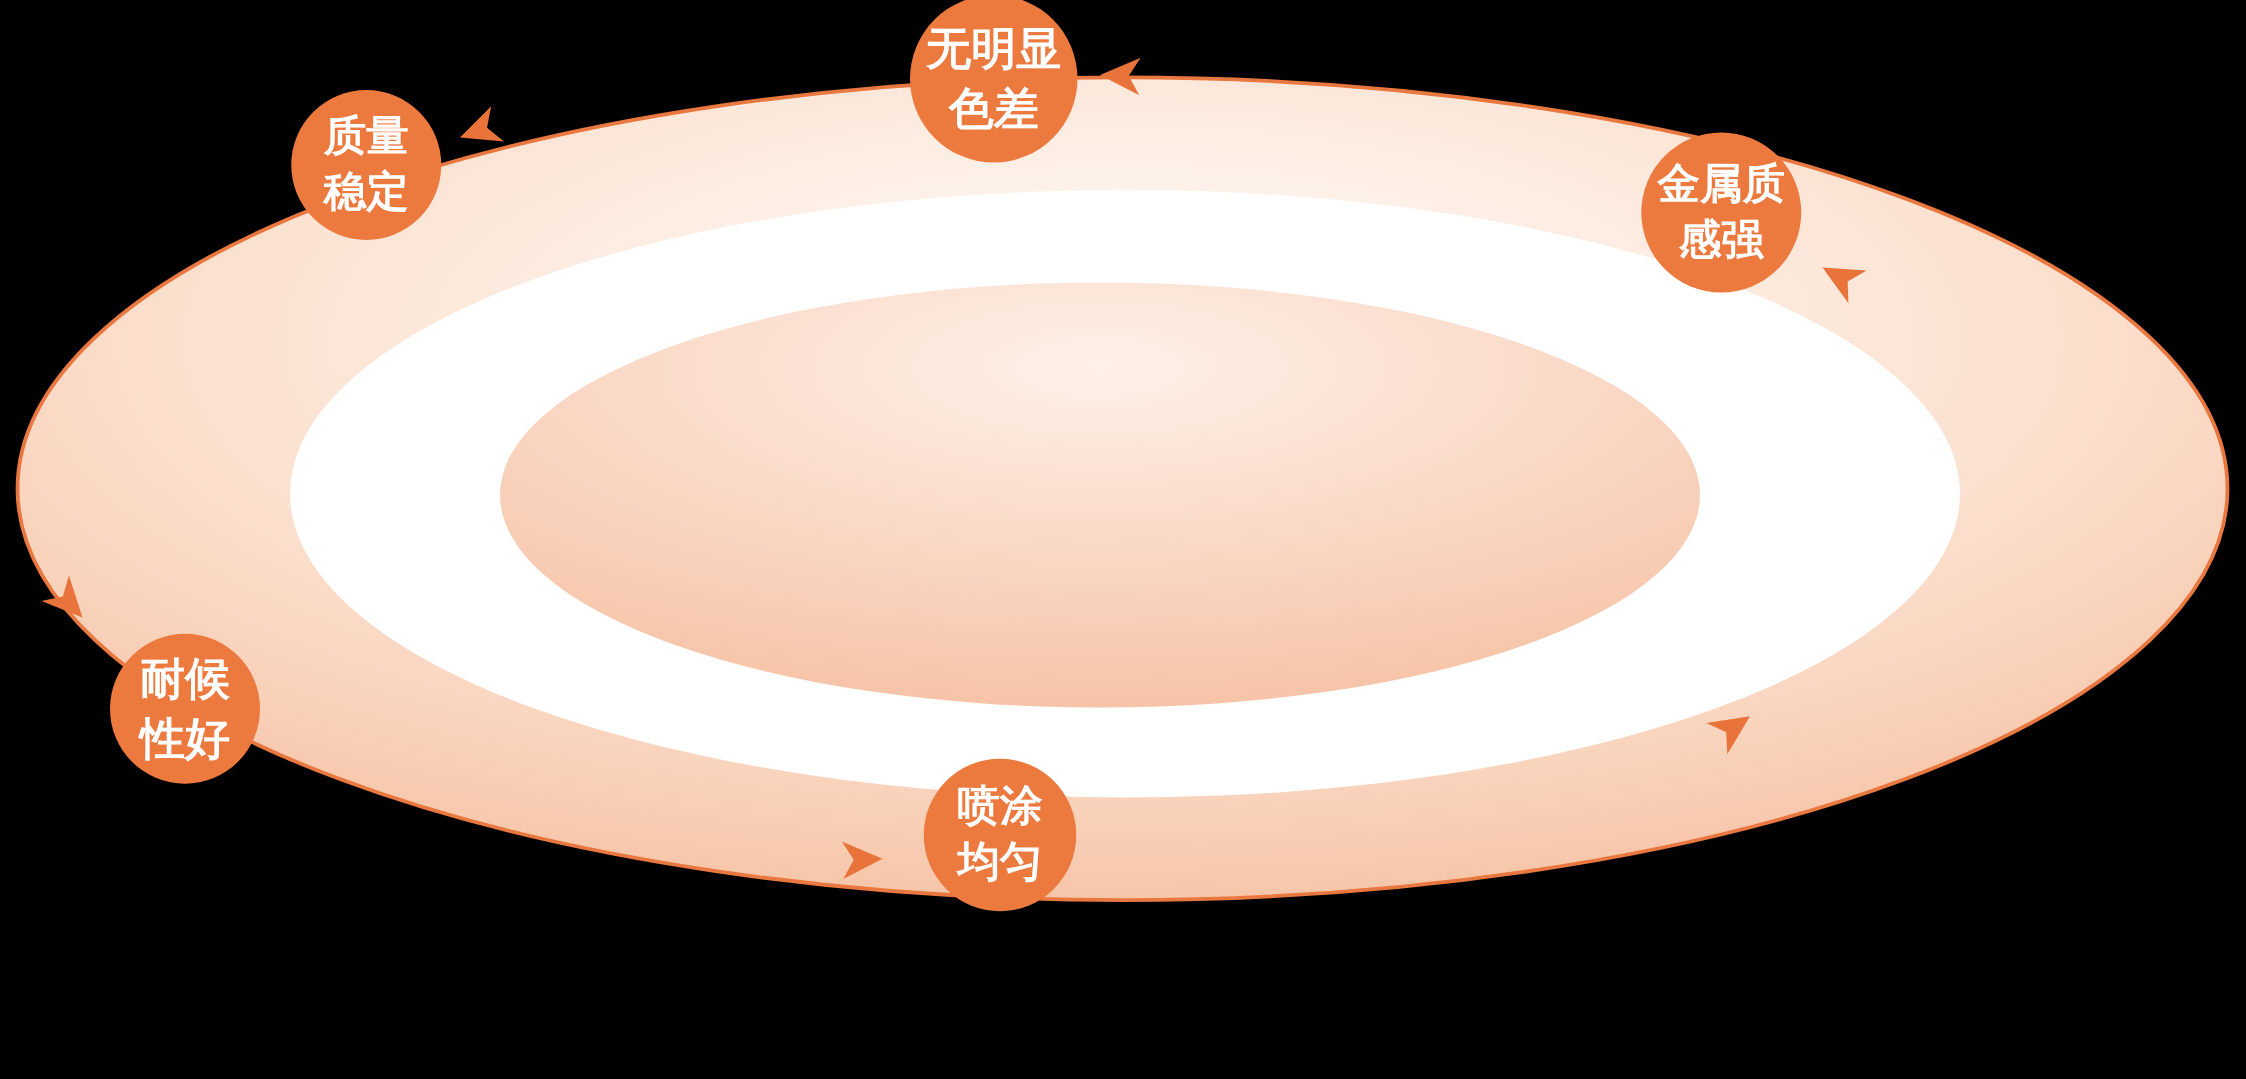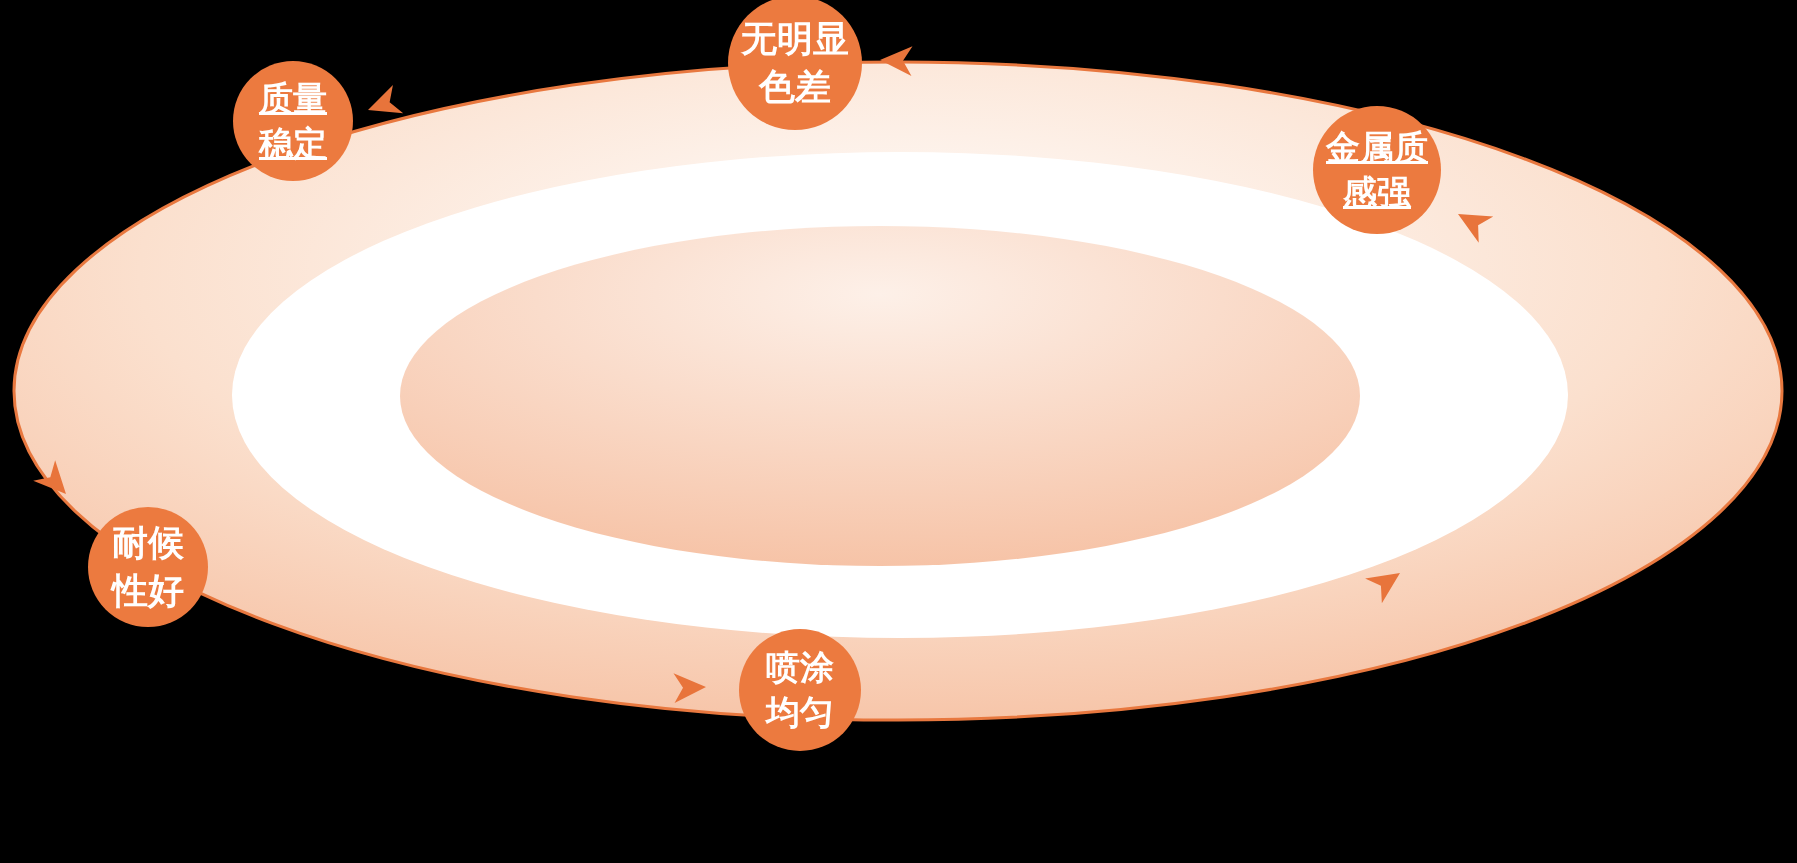--- a/index.html
+++ b/index.html
@@ -41,25 +41,25 @@
     display: flex;
     flex-direction: column;
     align-items: center;
     justify-content: center;
     text-align: center;
     font-weight: 700;
     line-height: 1.32;
   }
   .node span { display: block; }
   .node-top        { left: 728px;  top: -4px;   width: 134px; height: 134px; font-size: 36px; }
-  .node-upper-left { left: 233px;  top: 61px;   width: 120px; height: 120px; font-size: 34px; text-decoration: underline; }
-  .node-upper-right{ left: 1313px; top: 106px;  width: 128px; height: 128px; font-size: 34px; text-decoration: underline; }
+  .node-upper-left { left: 233px;  top: 72px;   width: 120px; height: 120px; font-size: 34px; }
+  .node-upper-right{ left: 1313px; top: 106px;  width: 128px; height: 128px; font-size: 34px; }
   .node-left       { left: 88px;   top: 507px;  width: 120px; height: 120px; font-size: 36px; }
   .node-right      { left: 1425px; top: 458px;  width: 116px; height: 116px; font-size: 33px; }
-  .node-bottom     { left: 739px;  top: 629px;  width: 122px; height: 122px; font-size: 34px; }
+  .node-bottom     { left: 739px;  top: 607px;  width: 122px; height: 122px; font-size: 34px; }
 </style>
 </head>
 <body>
 
 <div id="stage">
 
   <svg width="1797" height="863" viewBox="0 0 1797 863">
     <defs>
       <radialGradient id="outerGrad" cx="0.5" cy="0.32" r="0.78">
         <stop offset="0" class="s-light"></stop>

